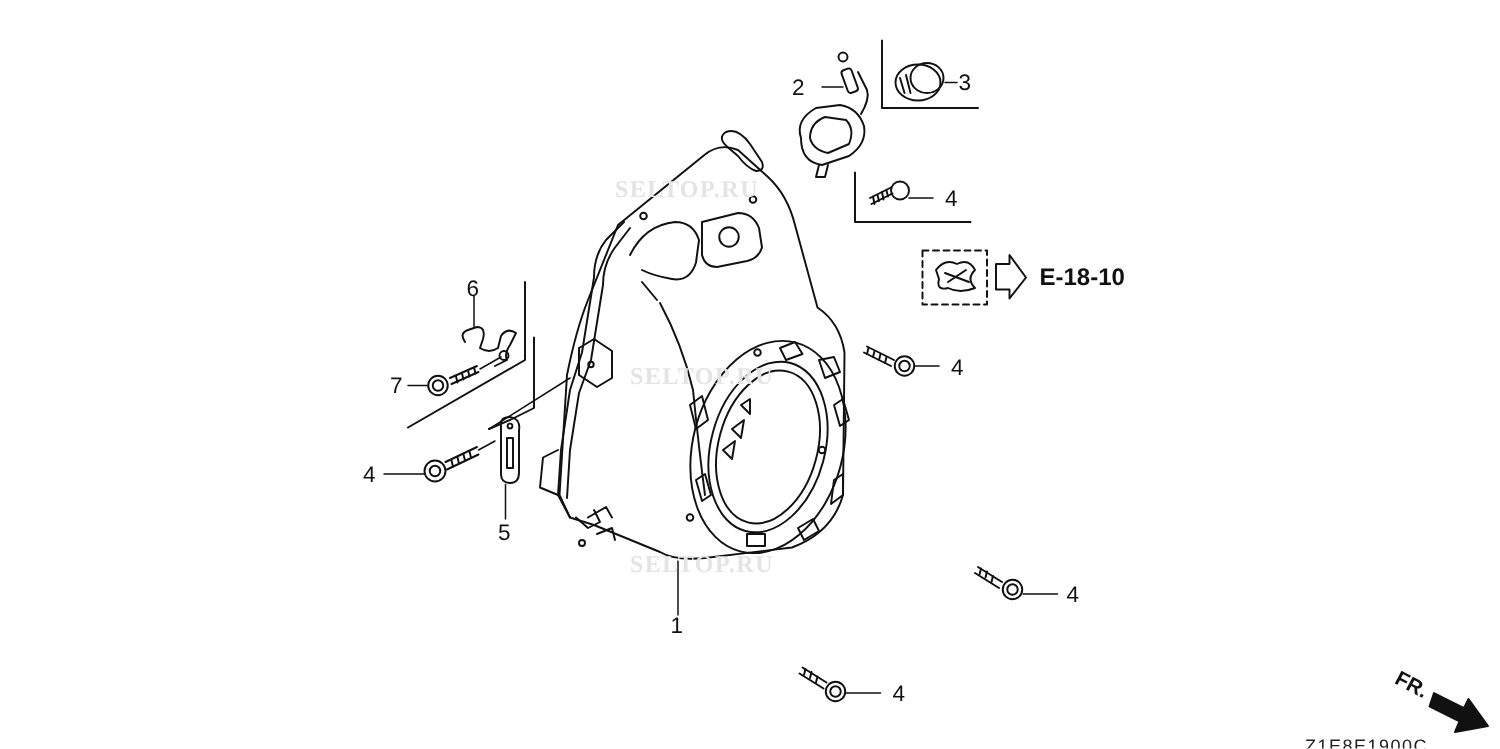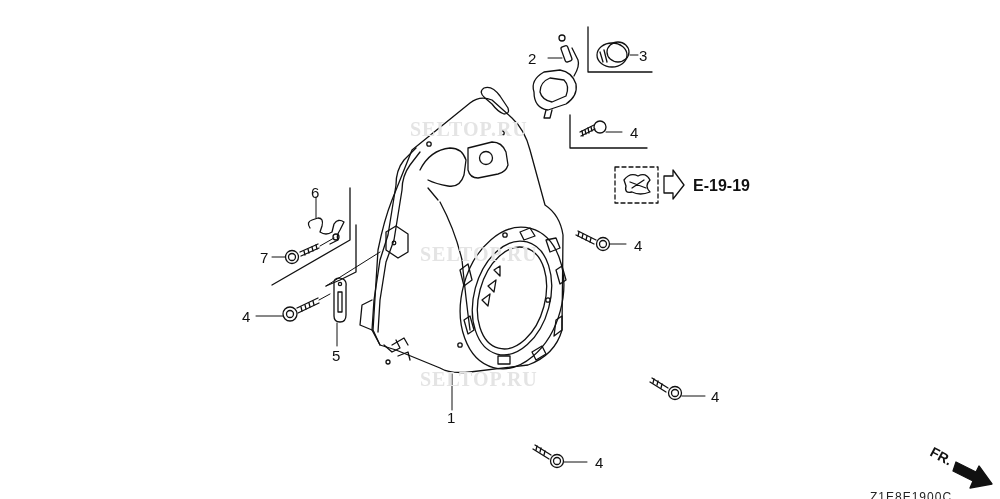--- a/index.html
+++ b/index.html
@@ -6,21 +6,21 @@
   body { width: 1000px; height: 499px; overflow: hidden; position: relative;
          font-family: "Liberation Sans", sans-serif; }
   #diagram { position: absolute; left: 0; top: 0; width: 1000px; height: 499px; }
   .callout { position: absolute; font-family: "Liberation Sans", sans-serif;
              font-size: 15px; color: #111; line-height: 1; }
   .ref { position: absolute; font-family: "Liberation Sans", sans-serif;
          font-weight: bold; font-size: 16px; color: #111; }
   .fr { position: absolute; font-family: "Liberation Sans", sans-serif;
         font-weight: bold; font-size: 14px; color: #111; transform: rotate(28deg); }
   .watermark { position: absolute; font-family: "Liberation Serif", serif;
-               font-weight: bold; font-size: 20px; color: #e4e4e4; letter-spacing: 1px; }
+               font-weight: bold; font-size: 16px; color: #e4e4e4; letter-spacing: 1px; }
   .code { position: absolute; font-family: "Liberation Sans", sans-serif;
           font-size: 12px; color: #222; letter-spacing: 1px; }
 </style>
 </head>
 <body>
 
 <svg id="diagram" viewBox="0 0 1000 499" xmlns="http://www.w3.org/2000/svg">
   <g fill="none" stroke="#111" stroke-width="1.3" stroke-linejoin="round" stroke-linecap="round">
 
     <g>
@@ -193,17 +193,17 @@
 <div class="callout" style="left:639px; top:48px;">3</div>
 <div class="callout" style="left:630px; top:125px;">4</div>
 <div class="callout" style="left:634px; top:238px;">4</div>
 <div class="callout" style="left:242px; top:309px;">4</div>
 <div class="callout" style="left:711px; top:389px;">4</div>
 <div class="callout" style="left:595px; top:455px;">4</div>
 <div class="callout" style="left:332px; top:348px;">5</div>
 <div class="callout" style="left:311px; top:185px;">6</div>
 <div class="callout" style="left:260px; top:250px;">7</div>
 
-<div class="ref" style="left:693px; top:177px;">E-19-19</div>
+<div class="ref" style="left:693px; top:177px;">E-18-10</div>
 
 <div class="fr" style="left:930px; top:448px;">FR.</div>
 
 <div class="code" style="left:870px; top:490px;">Z1E8E1900C</div>
 
 </body></html>

